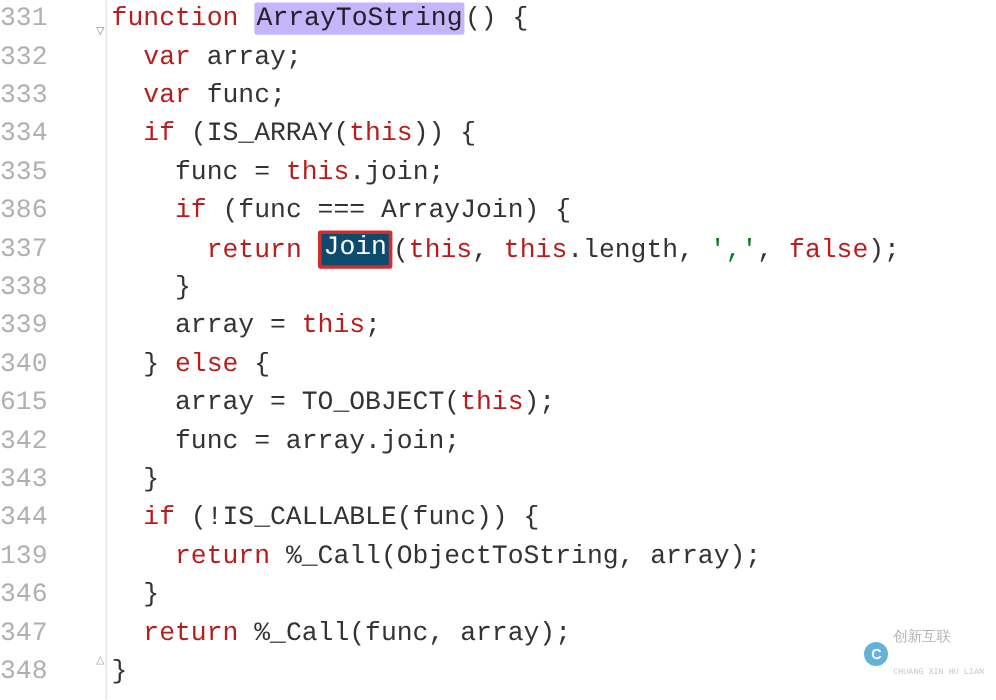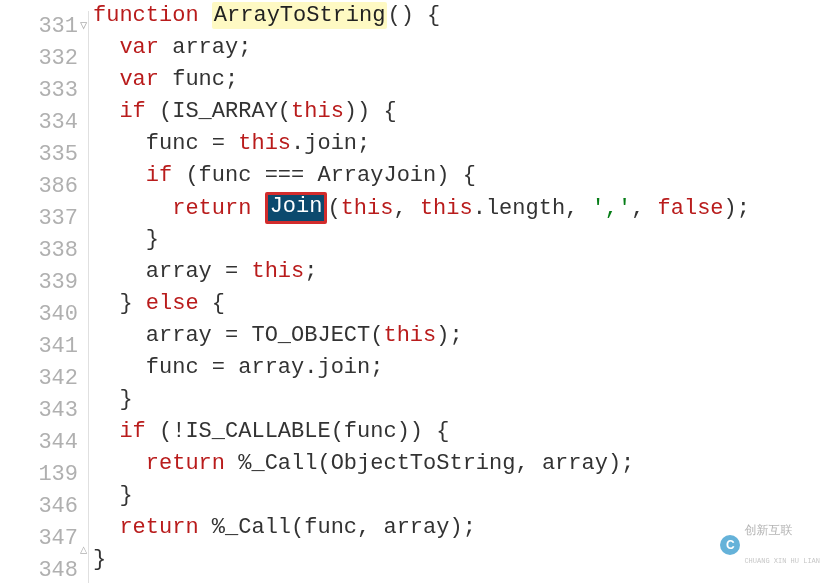--- a/index.html
+++ b/index.html
@@ -13,46 +13,44 @@
     height: 583px;
     overflow: hidden;
   }
   .editor {
     display: flex;
     position: relative;
     height: 100%;
   }
   .gutter {
     width: 78px;
-    text-align: right;
     padding-right: 10px;
     border-right: 1px solid #e0e0e0;
     color: #b0b0b0;
     user-select: none;
     background: #ffffff;
     flex: 0 0 auto;
-    margin-top: 11px;
   }
   .gutter .ln {
     height: 32px;
   }
   .code {
     flex: 1 1 auto;
     padding-left: 4px;
     white-space: pre;
     color: #333333;
     position: relative;
   }
   .code .row {
     height: 32px;
   }
   
   .kw  { color: #b91c1c; }   
   .fnname-hl {
-    background: #fef9c3;
+    background: #c4b5fd;
     color: #222222;
     padding: 1px 2px;
     border-radius: 2px;
   }
   .punct { color: #333333; }
   .ident { color: #333333; }
   .str { color: #067d17; }
   .selbox {
     background: #0c4a6e;
     color: #ffffff;
@@ -116,21 +114,21 @@
       <div class="ln">331</div>
       <div class="ln">332</div>
       <div class="ln">333</div>
       <div class="ln">334</div>
       <div class="ln">335</div>
       <div class="ln">386</div>
       <div class="ln">337</div>
       <div class="ln">338</div>
       <div class="ln">339</div>
       <div class="ln">340</div>
-      <div class="ln">341</div>
+      <div class="ln">615</div>
       <div class="ln">342</div>
       <div class="ln">343</div>
       <div class="ln">344</div>
       <div class="ln">139</div>
       <div class="ln">346</div>
       <div class="ln">347</div>
       <div class="ln">348</div>
     </div>
   <div class="code" id="code"><div class="row"><span class="kw">function </span><span class="fnname-hl">ArrayToString</span><span class="punct">() {</span></div><div class="row">  <span class="kw">var </span><span class="ident">array;</span></div><div class="row">  <span class="kw">var </span><span class="ident">func;</span></div><div class="row">  <span class="kw">if </span><span class="ident">(IS_ARRAY(</span><span class="kw">this</span><span class="punct">)) {</span></div><div class="row">    <span class="ident">func = </span><span class="kw">this</span><span class="ident">.join;</span></div><div class="row">    <span class="kw">if </span><span class="ident">(func === ArrayJoin) {</span></div><div class="row">      <span class="kw">return </span><span class="selbox">Join</span><span class="punct">(</span><span class="kw">this</span><span class="punct">, </span><span class="kw">this</span><span class="ident">.length, </span><span class="str">','</span><span class="punct">, </span><span class="kw">false</span><span class="punct">);</span></div><div class="row">    <span class="punct">}</span></div><div class="row">    <span class="ident">array = </span><span class="kw">this</span><span class="punct">;</span></div><div class="row">  <span class="punct">} </span><span class="kw">else</span><span class="punct"> {</span></div><div class="row">    <span class="ident">array = TO_OBJECT(</span><span class="kw">this</span><span class="punct">);</span></div><div class="row">    <span class="ident">func = array.join;</span></div><div class="row">  <span class="punct">}</span></div><div class="row">  <span class="kw">if </span><span class="ident">(!IS_CALLABLE(func)) {</span></div><div class="row">    <span class="kw">return </span><span class="ident">%_Call(ObjectToString, array);</span></div><div class="row">  <span class="punct">}</span></div><div class="row">  <span class="kw">return </span><span class="ident">%_Call(func, array);</span></div><div class="row"><span class="punct">}</span></div></div>
 

